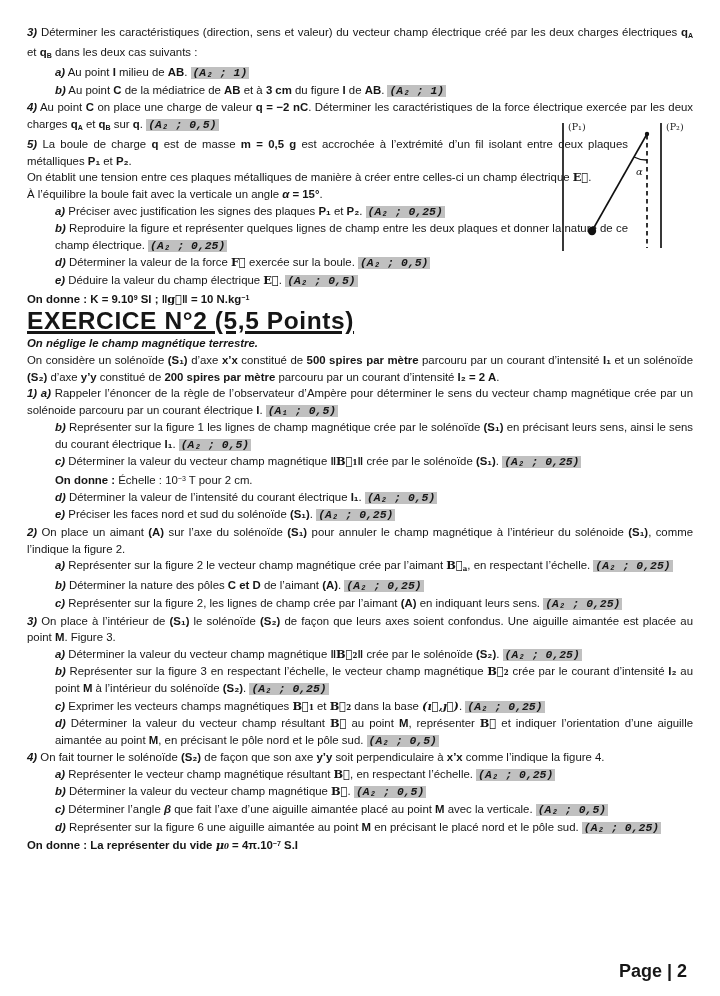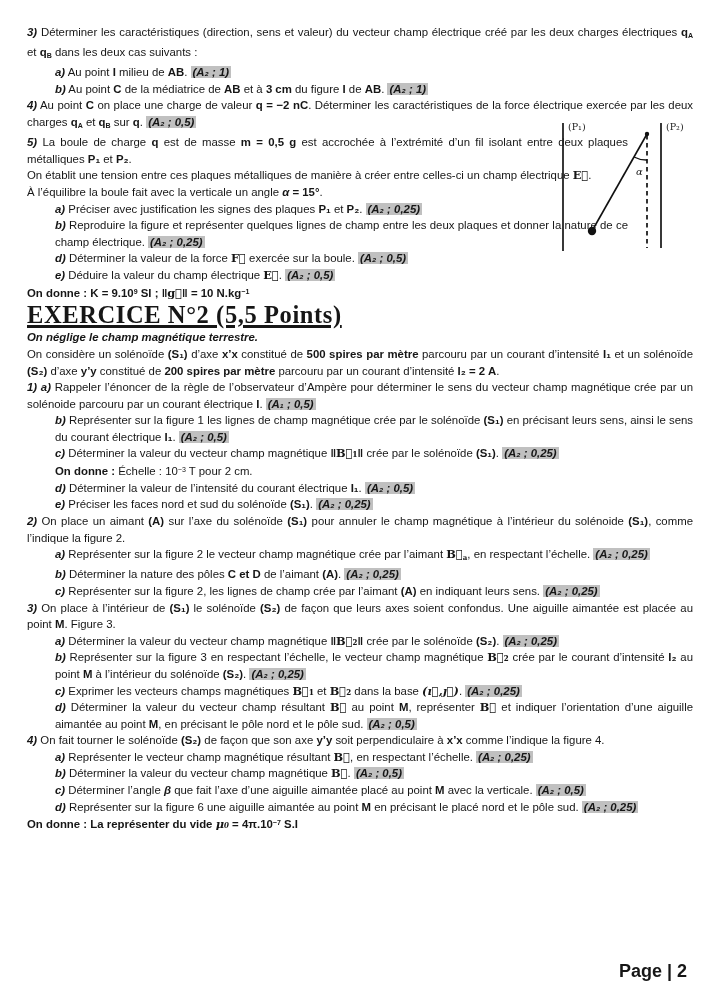--- a/index.html
+++ b/index.html
@@ -5,28 +5,28 @@
   html,body{margin:0;padding:0;}
   body{
     width:720px;height:996px;background:#ffffff;position:relative;overflow:hidden;
     font-family:"Liberation Sans","DejaVu Sans",sans-serif;color:#161616;
   }
   .content{position:absolute;left:27px;top:24px;width:666px;}
   p.par{margin:0;font-size:11.4px;line-height:16.6px;text-align:justify;}
   p.par.indent{margin-left:28px;}
   p.par.narrow{margin-right:65px;}
   p.heading{
-    margin:0;font-family:Liberation Serif, serif;font-weight:900;
+    margin:0;font-family:Liberation Sans, sans-serif;font-weight:900;
     font-size:24.5px;line-height:28px;letter-spacing:0.6px;
     text-decoration:underline;text-decoration-thickness:2.5px;text-align:left;
   }
   .sb{font-weight:bold;}
   .si{font-style:italic;}
   .su{}
-  .hl{background:var(--hl,#c0c0c0);padding:0 2px;}
+  .hl{background:var(--hl,#c0c0c0);padding:0 2px;font-family:Liberation Mono, monospace;}
   .vsub{font-size:0.62em;vertical-align:-0.22em;}
   .vsup{font-size:0.62em;vertical-align:0.45em;}
   .math{font-family:"DejaVu Serif","Liberation Serif",serif;}
   .fig{position:absolute;left:553px;top:117px;}
   .fig text{font-family:"DejaVu Serif","Liberation Serif",serif;fill:#222;}
   .footer{position:absolute;right:33px;top:961px;font-weight:bold;font-size:18px;}
 </style>
 </head>
 <body style="color: rgb(22, 22, 22);">
 

